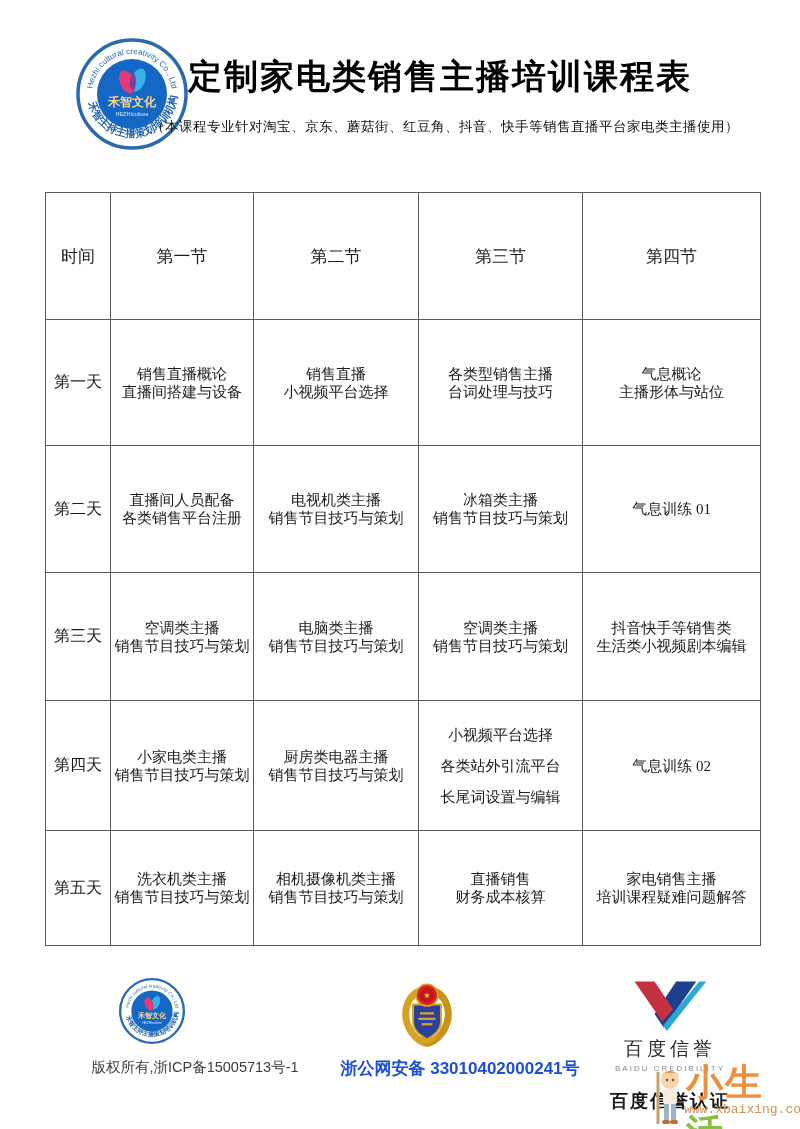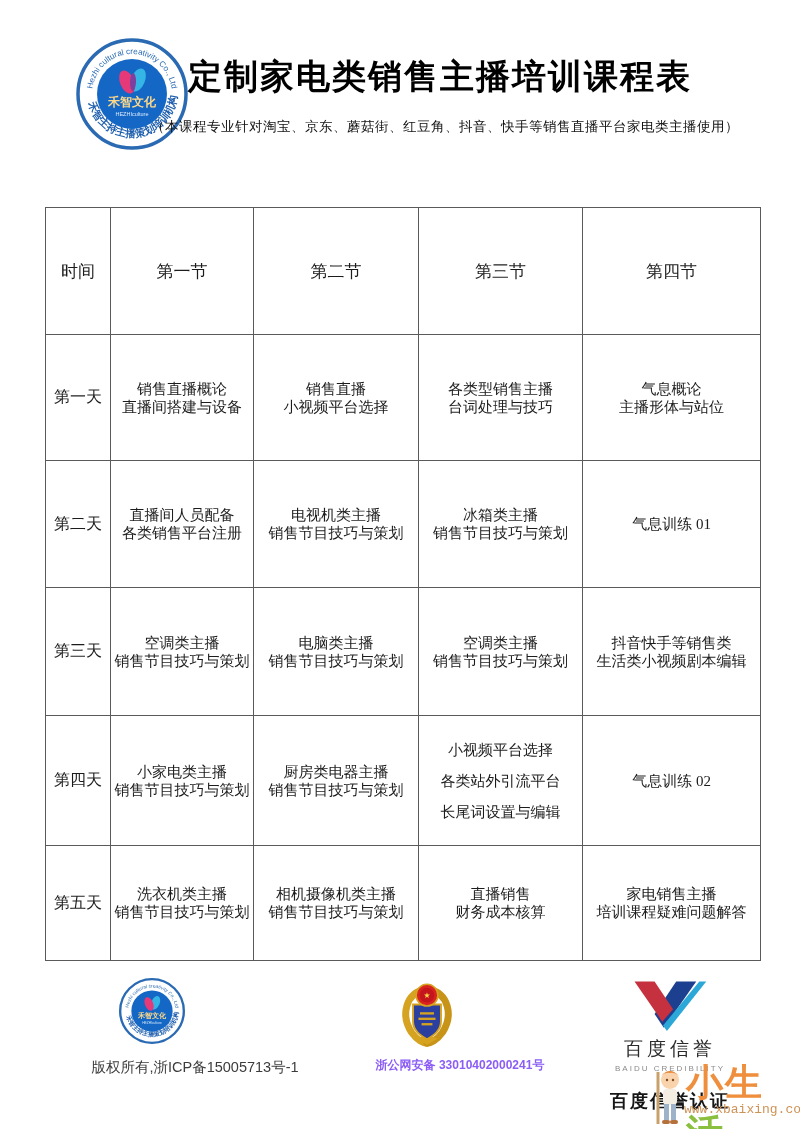--- a/index.html
+++ b/index.html
@@ -8,37 +8,37 @@
 
   
   .logo-main{position:absolute;left:76px;top:38px;width:112px;height:112px;}
   .logo-footer{position:absolute;left:119px;top:978px;width:66px;height:66px;}
   .page-title{position:absolute;left:150px;top:54px;width:580px;text-align:center;
               font-size:34px;font-weight:bold;letter-spacing:2px;color:#000;}
   .page-subtitle{position:absolute;left:90px;top:118px;width:710px;text-align:center;
                  font-size:13.5px;color:#111;letter-spacing:.5px;}
 
   
-  table.course{position:absolute;left:45px;top:192px;border-collapse:collapse;table-layout:fixed;margin-top:15px;}
+  table.course{position:absolute;left:45px;top:192px;border-collapse:collapse;table-layout:fixed;}
   table.course th,table.course td{border:1px solid #5a5a5a;padding:0;text-align:center;
                                   vertical-align:middle;font-weight:normal;color:#1c1c1c;}
   table.course th{font-size:17px;}
   td.day{font-size:16px;}
   .lines{display:flex;flex-direction:column;justify-content:center;align-items:center;
          font-size:15px;line-height:1.2;}
   .lines.tight{gap:13px;text-align:center;}
   tr.r-head{height:127px;} tr.r-0{height:126px;} tr.r-1{height:127px;}
   tr.r-2{height:128px;} tr.r-3{height:130px;} tr.r-4{height:115px;}
 
   
   .footer-copy{position:absolute;left:60px;top:1058px;width:270px;text-align:center;
                font-family:"Liberation Sans","DejaVu Sans",sans-serif;font-size:14.5px;color:#3c3c3c;}
   .police-badge{position:absolute;left:396px;top:976px;width:62px;height:74px;}
   .footer-police{position:absolute;left:330px;top:1057px;width:260px;text-align:center;
-                 font-family:"Liberation Sans","DejaVu Sans",sans-serif;font-size:12px;font-weight:bold;color:#8b5cf6;}
+                 font-family:"Liberation Sans","DejaVu Sans",sans-serif;font-size:17px;font-weight:bold;color:#1d4ed8;}
   .baidu-box{position:absolute;left:598px;top:980px;width:144px;text-align:center;
              font-family:"Liberation Sans","DejaVu Sans",sans-serif;}
   .baidu-v{width:80px;height:54px;display:block;margin:0 auto;}
   .baidu-cn{font-size:19px;letter-spacing:4px;color:#2b2b2b;margin-top:2px;}
   .baidu-en{font-size:8px;letter-spacing:2px;color:#8a8a8a;margin-top:2px;}
   .baidu-cert{font-size:18px;font-weight:bold;letter-spacing:2px;color:#161616;margin-top:16px;}
 
   
   .watermark{position:absolute;left:648px;top:1058px;width:152px;height:71px;}
   .wm-mascot{position:absolute;left:2px;top:8px;width:36px;height:62px;}

